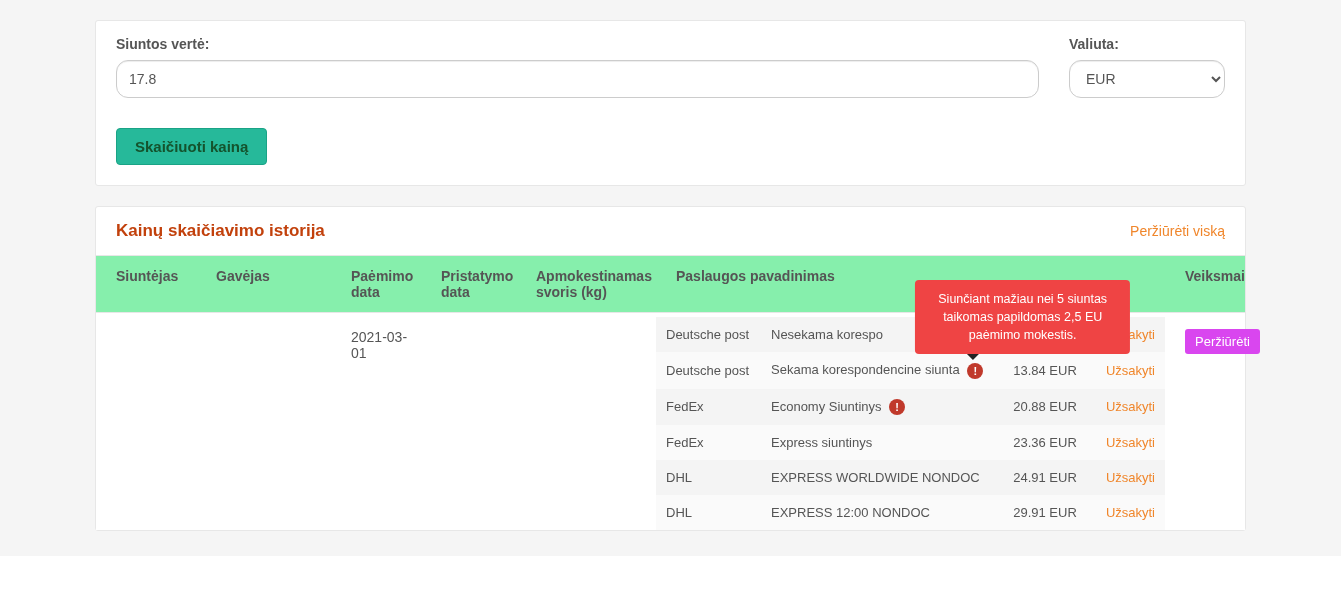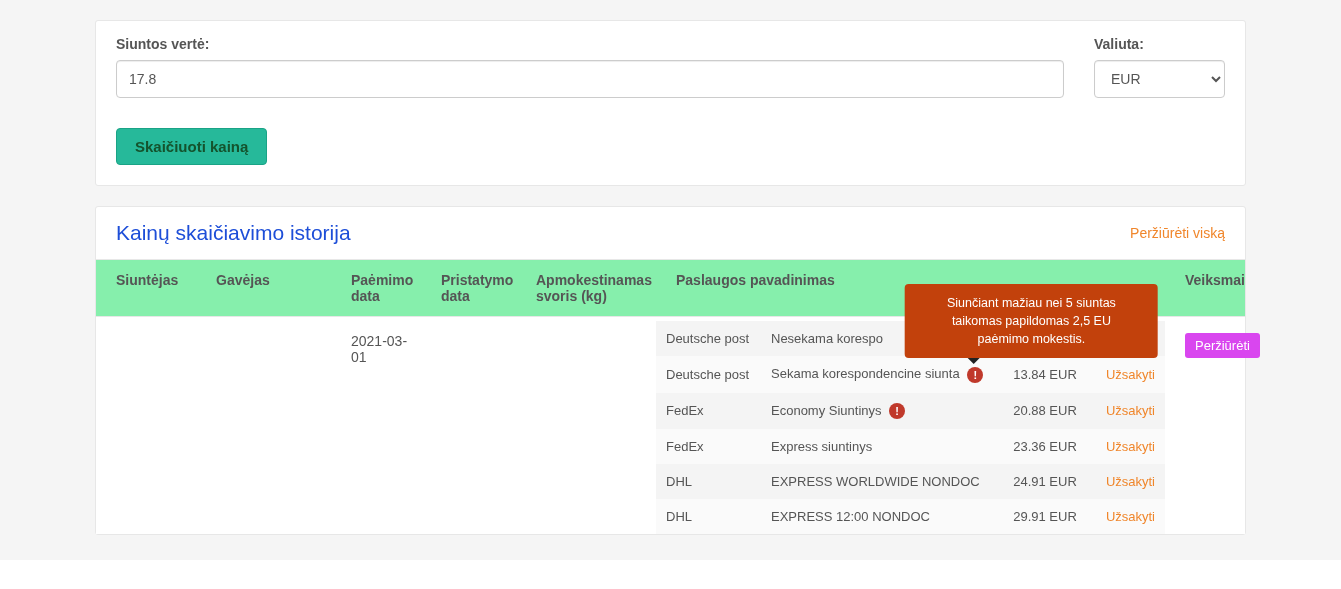--- a/index.html
+++ b/index.html
@@ -34,24 +34,24 @@
     color: #555;
     margin-bottom: 8px;
   }
   .form-control {
     height: 38px;
     padding: 6px 12px;
     font-size: 14px;
     color: #555;
     background: #fff;
     border: 1px solid #ccc;
-    border-radius: 4px;
+    border-radius: 12px;
     box-shadow: inset 0 1px 1px rgba(0,0,0,.075);
   }
-  select.form-control { width: 131px; }
+  select.form-control { width: 156px; }
 
   .btn {
     display: inline-flex;
     align-items: center;
     justify-content: center;
     padding: 9px 18px;
     border-radius: 4px;
     font-size: 15px;
     font-weight: 600;
     cursor: pointer;
@@ -64,21 +64,21 @@
   }
 
   
   .panel-header {
     display: flex;
     justify-content: space-between;
     align-items: center;
     padding: 14px 20px;
     border-bottom: 1px solid #e7e7e7;
   }
-  .panel-title { font-size: 21px; color: #1d4ed8; font-weight: 400; }
+  .panel-title { font-size: 17px; color: #c2410c; font-weight: 700; }
   .link-orange { color: #F0862B; text-decoration: none; cursor: pointer; font-size: 14px; }
 
   table.outer {
     width: 100%;
     border-collapse: collapse;
     table-layout: fixed;
   }
   table.outer > thead > tr > th {
     text-align: left;
     font-weight: 700;
@@ -145,28 +145,28 @@
     vertical-align: middle;
   }
 
   
   .tooltip-wrap { position: relative; }
   .tooltip-box {
     position: absolute;
     bottom: calc(100% + 8px);
     left: 50%;
     transform: translateX(-27%);
-    background: #c2410c;
+    background: #ef4444;
     color: #fff;
     font-size: 12.5px;
     line-height: 1.45;
     text-align: center;
     padding: 10px 14px;
     border-radius: 4px;
-    width: 253px;
+    width: 215px;
     z-index: 10;
     pointer-events: none;
   }
   .tooltip-box::after {
     content: "";
     position: absolute;
     top: 100%;
     left: 27%;
     transform: translateX(-50%);
     border: 6px solid transparent;

